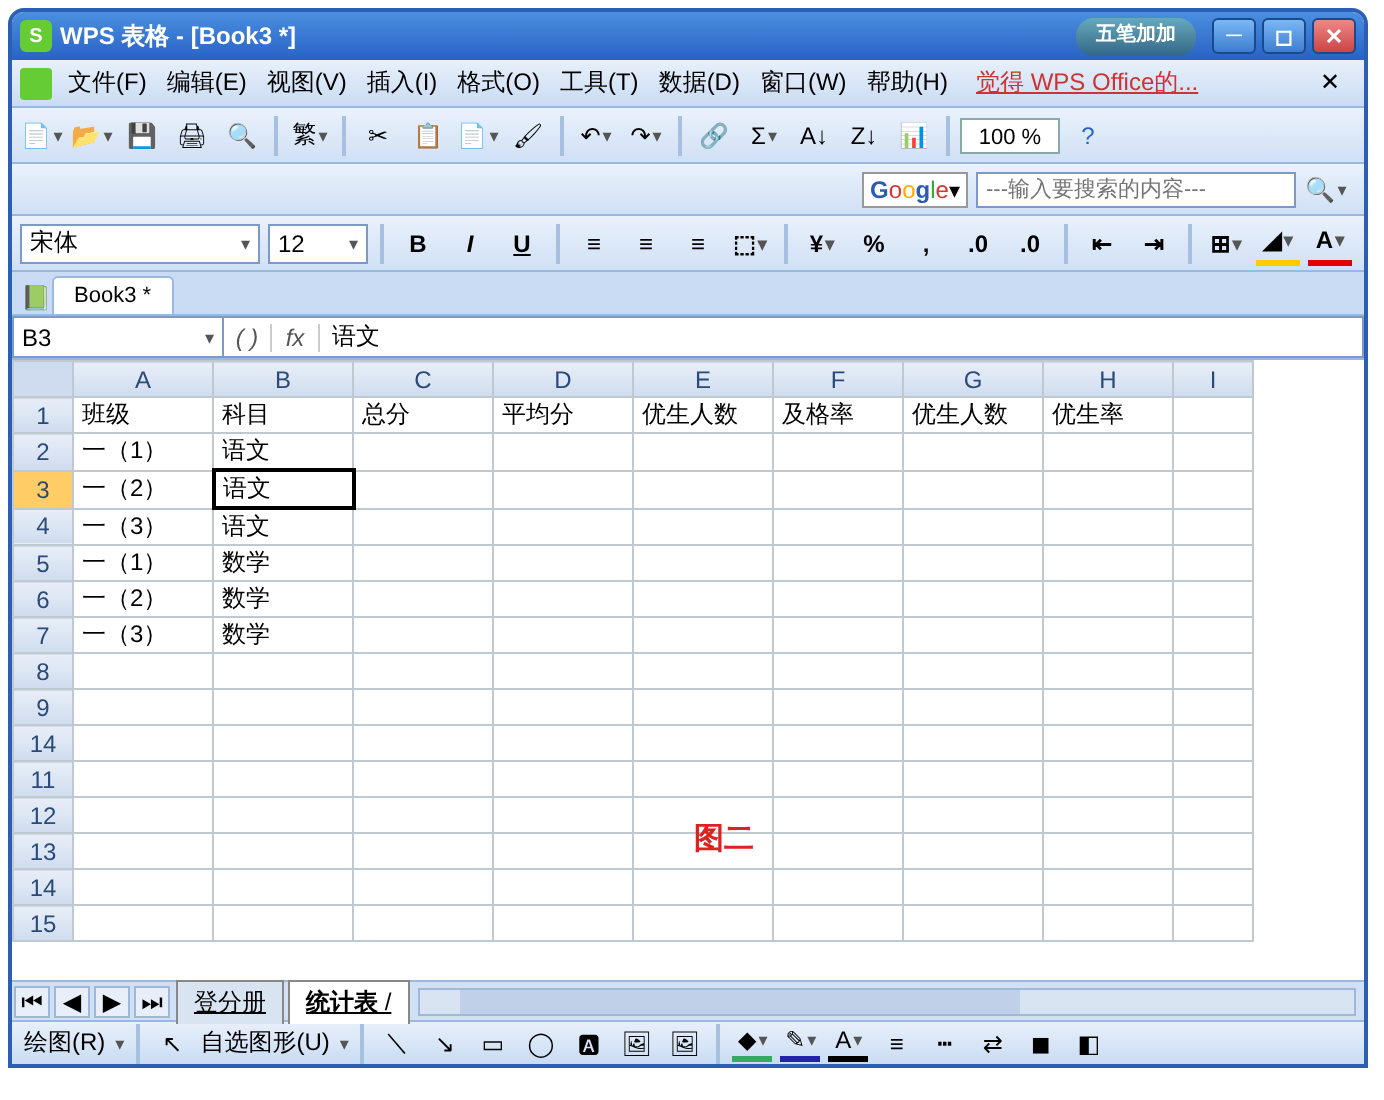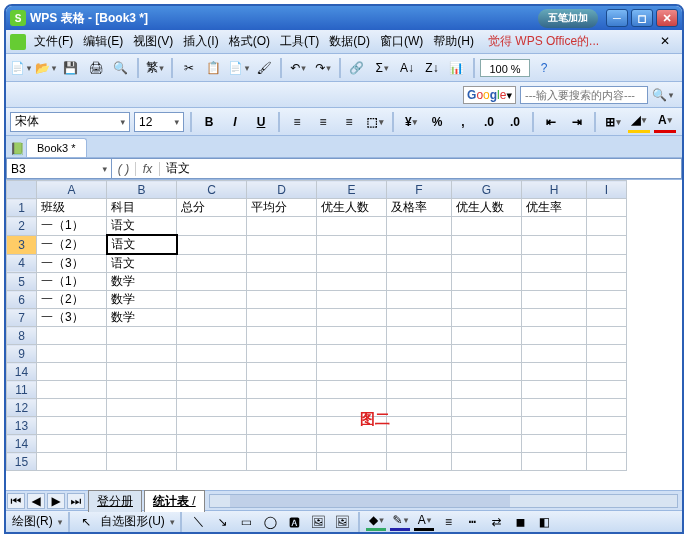--- a/index.html
+++ b/index.html
@@ -8,29 +8,29 @@
 .titlebar{height:24px;background:linear-gradient(#4a8fe0,#2862c5);display:flex;align-items:center;padding:0 4px;color:#fff;font-weight:bold;}
 .titlebar .logo{width:16px;height:16px;background:#6c3;border-radius:3px;margin-right:4px;display:flex;align-items:center;justify-content:center;color:#fff;font-size:10px;}
 .titlebar .spacer{flex:1;}
 .titlebar .wuzi{width:60px;height:19px;background:linear-gradient(#6ab,#368);border-radius:9px;font-size:10px;text-align:center;line-height:18px;}
 .titlebar .winbtns{display:flex;gap:3px;margin-left:8px;}
 .titlebar .winbtn{width:22px;height:18px;background:linear-gradient(#7ab8f5,#3d7dcf);border:1px solid #1a4a8c;border-radius:3px;display:flex;align-items:center;justify-content:center;color:#fff;font-size:11px;}
 .titlebar .winbtn.close{background:linear-gradient(#e88,#c44);}
 .menubar{height:24px;background:linear-gradient(#e8f0fb,#c9dcf3);display:flex;align-items:center;padding:0 4px;gap:2px;border-bottom:1px solid #9bb8e0;}
 .menubar .micon{width:16px;height:16px;background:#6c3;border-radius:2px;margin-right:2px;}
 .menubar .menu{padding:2px 4px;cursor:default;}
-.menubar .promo{color:#c33;margin-left:8px;}
+.menubar .promo{color:#c33;margin-left:8px;text-decoration:underline;}
 .toolbar{height:28px;background:linear-gradient(#eaf2fc,#d0e0f5);display:flex;align-items:center;padding:0 4px;gap:3px;border-bottom:1px solid #9bb8e0;}
 .tbtn{width:22px;height:22px;border:1px solid transparent;border-radius:2px;display:flex;align-items:center;justify-content:center;font-size:12px;}
 .tsep{width:2px;height:20px;background:#a8c0e0;margin:0 2px;}
 .zoom{width:50px;height:18px;border:1px solid #8aa;background:#fff;font-size:11px;text-align:center;line-height:18px;}
 .searchbar{height:26px;background:linear-gradient(#eaf2fc,#d0e0f5);display:flex;align-items:center;justify-content:flex-end;padding:0 8px;gap:4px;border-bottom:1px solid #9bb8e0;}
 .google{border:1px solid #999;background:#fff;padding:1px 3px;font-size:11px;}
 .google b{color:#2a5db0;}
-.searchin{width:128px;height:18px;border:1px solid #7a9ac8;background:#fff;padding:0 4px;color:#888;font-size:11px;}
+.searchin{width:160px;height:18px;border:1px solid #7a9ac8;background:#fff;padding:0 4px;color:#888;font-size:11px;}
 .fmtbar{height:28px;background:linear-gradient(#eaf2fc,#d0e0f5);display:flex;align-items:center;padding:0 4px;gap:4px;border-bottom:1px solid #9bb8e0;}
 .fontbox{width:120px;height:20px;border:1px solid #7a9ac8;background:#fff;padding:0 4px;display:flex;align-items:center;}
 .sizebox{width:50px;height:20px;border:1px solid #7a9ac8;background:#fff;padding:0 4px;display:flex;align-items:center;}
 .fbtn{width:22px;height:22px;display:flex;align-items:center;justify-content:center;font-weight:bold;}
 .tabstrip{height:22px;background:#c9dcf3;display:flex;align-items:end;padding:0 4px;border-bottom:1px solid #9bb8e0;}
 .doctab{padding:3px 10px;background:#fff;border:1px solid #9bb8e0;border-bottom:none;border-radius:3px 3px 0 0;font-size:11px;}
 .namerow{height:22px;display:flex;border-bottom:1px solid #9bb8e0;}
 .namebox{width:106px;border:1px solid #7a9ac8;background:#fff;padding:2px 4px;display:flex;align-items:center;}
 .fxarea{flex:1;display:flex;align-items:center;background:#fff;border:1px solid #7a9ac8;border-left:none;}
 .fxbtn{width:24px;text-align:center;color:#555;border-right:1px solid #ccc;font-style:italic;}
@@ -364,21 +364,21 @@
             <td></td>
             <td></td>
             <td></td>
             <td></td>
             <td></td>
             <td></td>
             <td></td>
           </tr>
         </tbody>
       </table>
-    <div class="overlay" style="left:354px;top:230px">图二</div>
+    <div class="overlay" style="left:341px;top:230px">图二</div>
   </div>
 
   <div class="sheetrow">
     <div class="navbtn">⏮</div>
     <div class="navbtn">◀</div>
     <div class="navbtn">▶</div>
     <div class="navbtn">⏭</div>
     <div class="sheettab inactive">登分册</div>
     <div class="sheettab"><b>统计表</b> /</div>
     <div class="hscroll">

